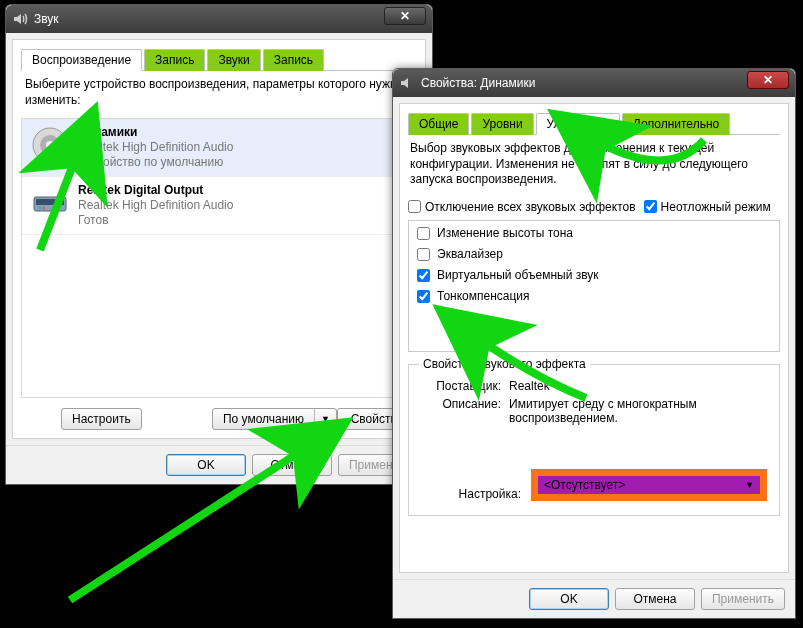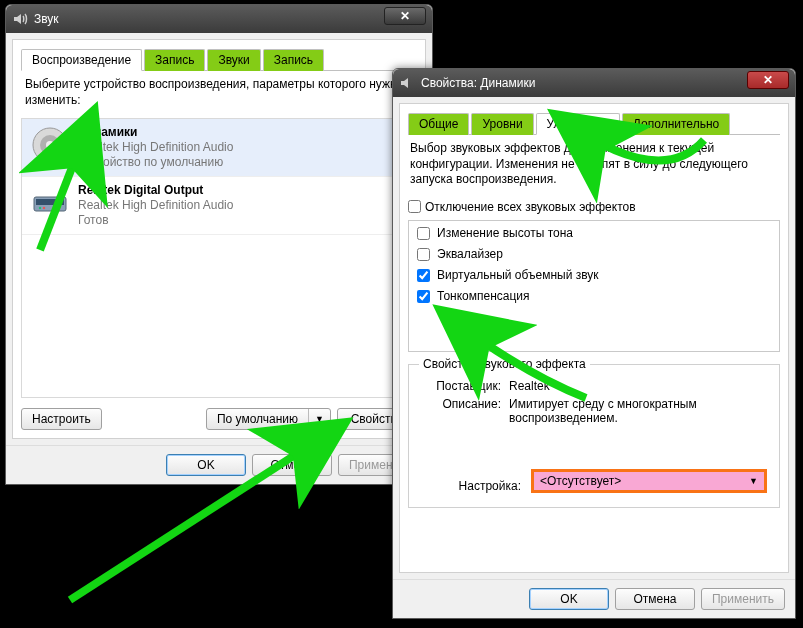--- a/index.html
+++ b/index.html
@@ -41,21 +41,21 @@
   .devicon { width:40px; height:40px; margin-right:8px; flex-shrink:0; position:relative; }
   .devicon .check {
     position:absolute; right:-2px; bottom:-2px; width:16px; height:16px;
     background:#2da82d; border-radius:50%; border:2px solid #fff;
     display:flex; align-items:center; justify-content:center; color:#fff; font-size:10px;
   }
   .devtxt { line-height:1.25; }
   .devname { font-weight:600; color:#000; }
   .devsub { color:#777; }
 
-  .btnrow { display:flex; gap:6px; margin-top:10px; }
+  .btnrow { display:flex; margin-top:10px;margin-left:40px; }
   .btn {
     min-width:80px; padding:3px 10px; background:linear-gradient(#fdfdfd,#e6e6e6);
     border:1px solid #a0a0a0; border-radius:3px; text-align:center; cursor:default;
   }
   .btn.default { border-color:#3c7fb1; box-shadow:0 0 0 1px #a3d1ff inset; }
   .btn.disabled { color:#999; }
   .btn.split { display:flex; align-items:center; padding:0; }
   .btn.split .lbl { padding:3px 10px; border-right:1px solid #bbb; }
   .btn.split .dd { padding:3px 6px; font-size:9px; }
 
@@ -68,22 +68,22 @@
 
   .group { border:1px solid #d0d0d0; margin-top:12px; padding:10px 12px 14px 12px; position:relative; }
   .group .legend { position:absolute; top:-8px; left:10px; background:#fff; padding:0 4px; color:#000; }
   .kv { display:flex; margin:4px 0; }
   .kv .k { width:80px; text-align:right; margin-right:8px; color:#000; }
   .kv .v { flex:1; color:#000; }
 
   .setrow { display:flex; align-items:flex-end; margin-top:44px; }
   .setrow .lbl { width:100px; text-align:right; margin-right:10px; }
   .selectbox {
-    flex:1; border:3px solid #f97316; padding:2px 6px; display:flex;
-    justify-content:space-between; align-items:center; background:#f9a8d4;
+    flex:1; border:7px solid #f97316; padding:2px 6px; display:flex;
+    justify-content:space-between; align-items:center; background:#a21caf;
   }
   .selectbox .dd { font-size:9px; }
 
   .dlg-buttons { display:flex; justify-content:flex-end; gap:6px; padding:8px 10px; background:#f0f0f0; border-top:1px solid #ddd; }
 
   svg.arrow { position:absolute; top:0; left:0; pointer-events:none; }
 </style>
 </head>
 <body>
 
@@ -173,20 +173,24 @@
       <div class="tab">Уровни</div>
       <div class="tab active">Улучшения</div>
       <div class="tab">Дополнительно</div>
     </div>
     <div class="props-desc">Выбор звуковых эффектов для применения к текущей конфигурации. Изменения не вступят в силу до следующего запуска воспроизведения.</div>
     <div style="display:flex; gap:8px; margin:4px 0;">
       <label class="chkline">
         <input type="checkbox" style="">
         <span>Отключение всех звуковых эффектов</span>
       </label>
+      <label class="chkline">
+        <input type="checkbox" checked="" style="">
+        <span>Неотложный режим</span>
+      </label>
     </div>
     <div class="fxlist">
       <label class="fxitem">
         <input type="checkbox" style="">
         <span>Изменение высоты тона</span>
       </label>
       <label class="fxitem">
         <input type="checkbox" style="">
         <span>Эквалайзер</span>
       </label>

